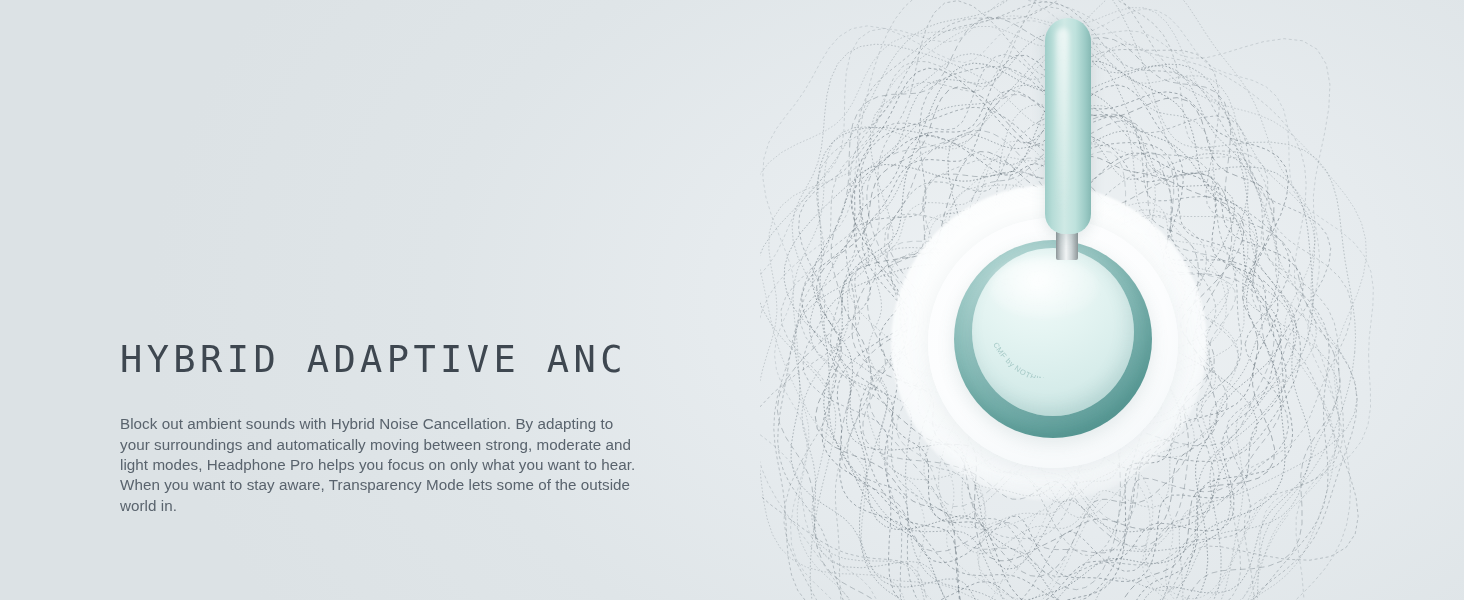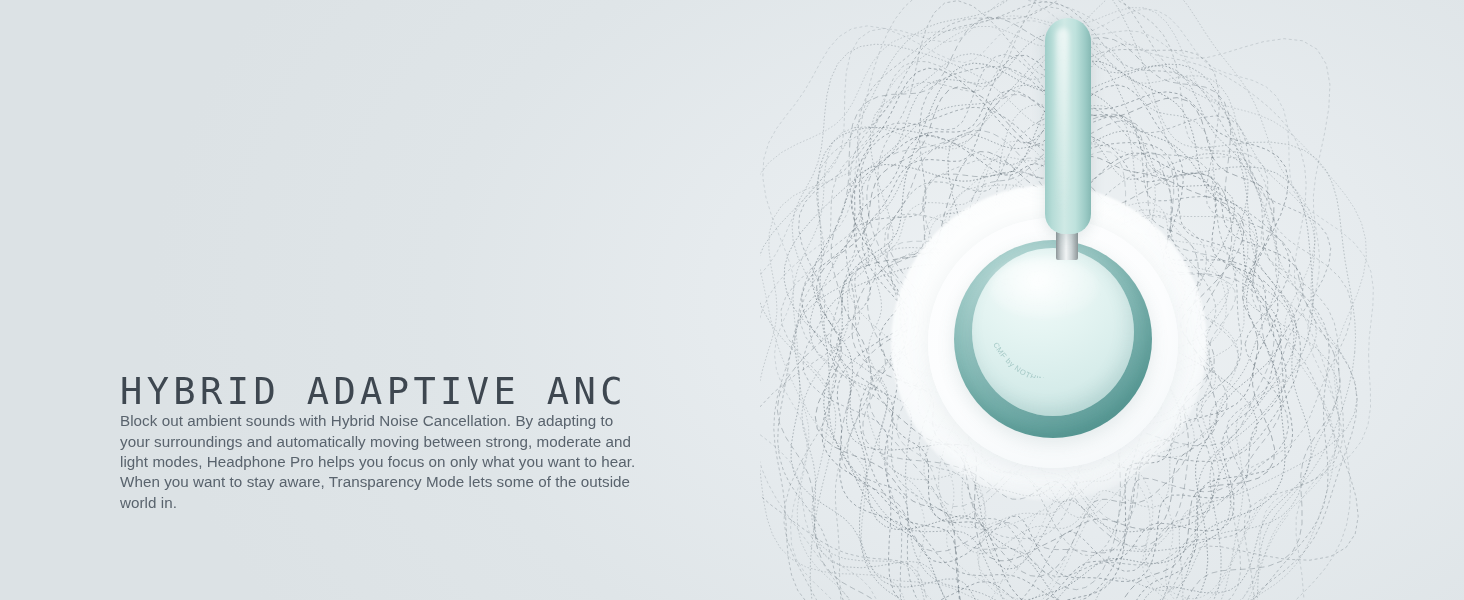--- a/index.html
+++ b/index.html
@@ -15,33 +15,34 @@
     width:1464px; height:600px;
     background:
       radial-gradient(ellipse 900px 620px at 1050px 300px, #eef2f4 0%, #e6ebee 38%, #dfe5e8 68%, #dce2e5 100%),
       linear-gradient(160deg, #dfe4e7 0%, #e3e8ea 45%, #e8ecee 100%);
     overflow:hidden;
   }
 
   
   #copy-block {
     position:absolute;
-    left:120px; top:372px;
+    left:120px; top:340px;
     width:560px;
   }
   #headline {
     font-family:"DejaVu Sans Mono", monospace;
     font-size:37px;
     font-weight:400;
     letter-spacing:4.4px;
     color:#3e4750;
     line-height:1.06;
     white-space:nowrap;
   }
   #body-copy {
+    margin-top:35px;
     font-family:"Liberation Sans", sans-serif;
     font-size:15.2px;
     line-height:20.4px;
     color:#59636d;
     width:526px;
     letter-spacing:.05px;
   }
 
   
   #product-stage {

